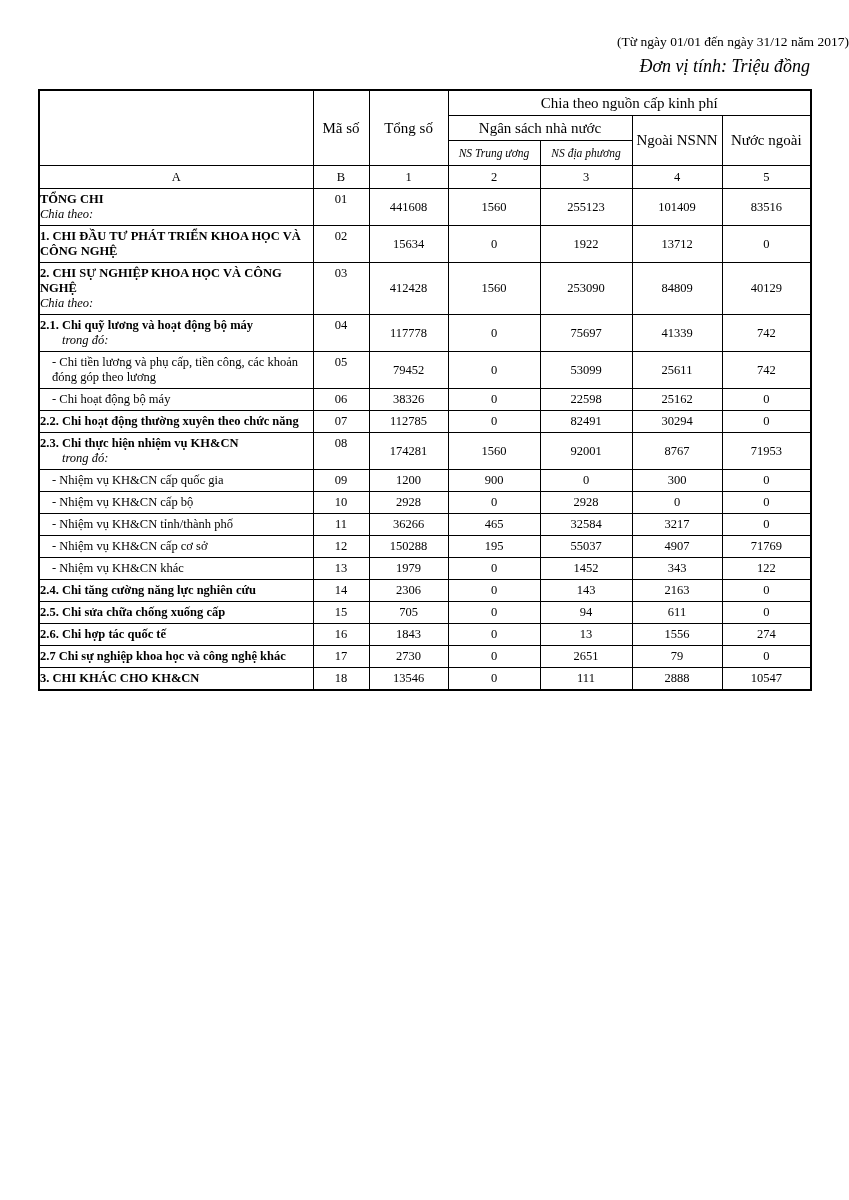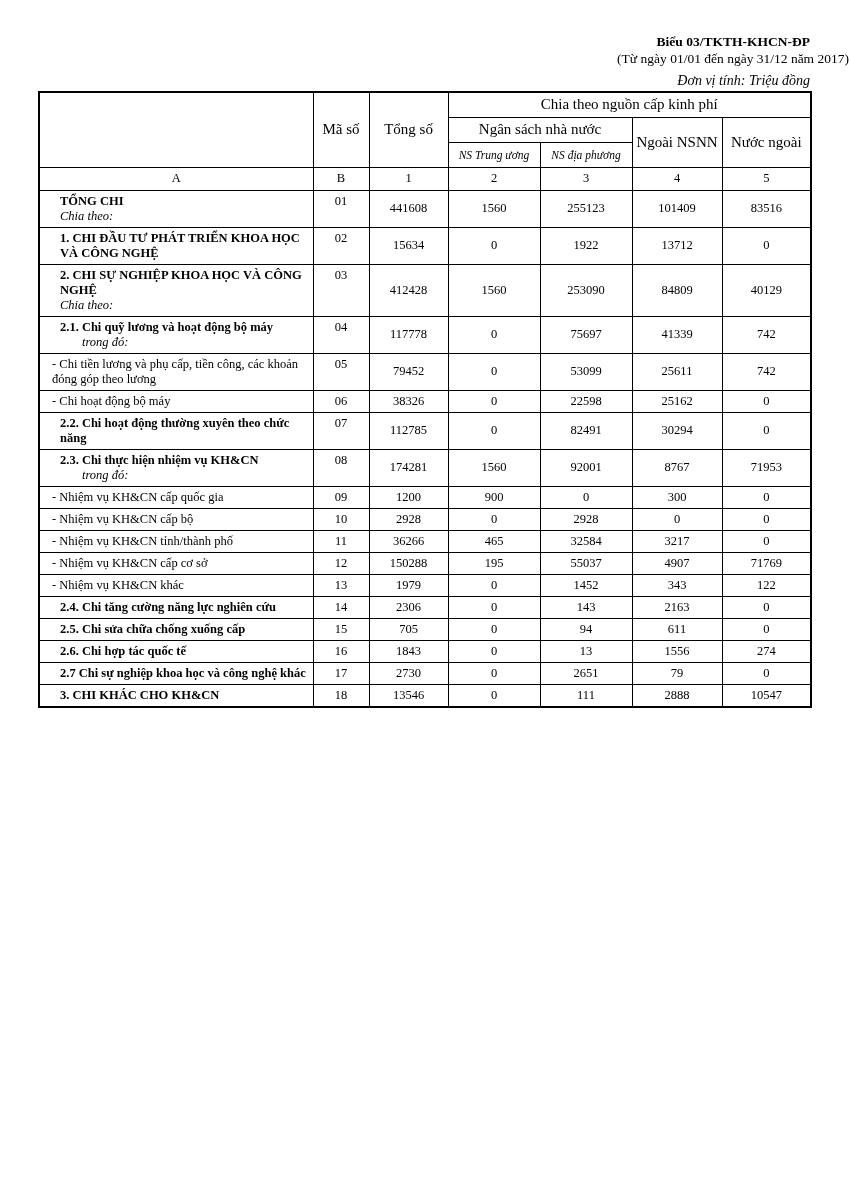--- a/index.html
+++ b/index.html
@@ -10,53 +10,52 @@
     overflow: hidden;
   }
   .page { position: relative; padding-top: 34px; }
 
   .doc-header { text-align: right; margin-right: 39px; line-height: 1.25; }
   .form-code { font-weight: bold; font-size: 13.5px; }
   .circular  { font-size: 13.5px; }
 
   .title { text-align: center; font-size: 16px; font-weight: bold; margin: 6px 0 1px 0; letter-spacing: .3px; }
   .subtitle { text-align: right; font-size: 13.5px; margin-bottom: 6px; }
-  .unit-note { text-align: right; margin-right: 39px; font-style: italic; font-size: 14px; margin-bottom: 2px; }
+  .unit-note { text-align: right; margin-right: 39px; font-style: italic; font-size: 18px; margin-bottom: 12px; }
 
   table.main {
     border-collapse: collapse;
     table-layout: fixed;
     margin-left: 38px;
     width: 772px;
     border: 2px solid #000;
   }
   .main th, .main td { border: 1px solid #000; overflow: hidden; }
 
   thead th { font-weight: normal; font-size: 15px; text-align: center; padding: 2px 3px; vertical-align: middle; }
   thead .h-group { height: 20px; }
   thead .h-sub   { height: 20px; }
   thead .h-ital  { font-style: italic; font-size: 11.5px; height: 20px; }
   thead .index-row td { text-align: center; font-size: 12.5px; height: 20px; padding: 1px; }
 
   tbody td { font-size: 12.5px; }
-  .label-cell { padding: 3px 4px 3px 20px; vertical-align: middle; line-height: 1.2; }
+  .label-cell { padding: 3px 4px 3px 0; vertical-align: middle; line-height: 1.2; }
   .label-cell.indent { padding-left: 12px; }
   .row-label.bold { font-weight: bold; }
   .row-sublabel { font-style: italic; }
   .row-sublabel.sub-indent { padding-left: 22px; }
   .code-cell  { vertical-align: top; text-align: center; padding-top: 3px; }
   .value-cell { text-align: center; vertical-align: middle; padding: 3px 2px; }
 </style>
 </head>
 <body>
 
 <div class="page">
 
   <div class="doc-header">
-    <div class="form-code">Biểu 03/TKTH-KHCN-ĐP</div>
   </div>
 
   <div class="subtitle">(Từ ngày 01/01 đến ngày 31/12 năm 2017)</div>
   <div class="unit-note">Đơn vị tính: Triệu đồng</div>
 
   <table class="main">
     <colgroup>
       <col style="width:274px">
       <col style="width:56px">
       <col style="width:79px">

